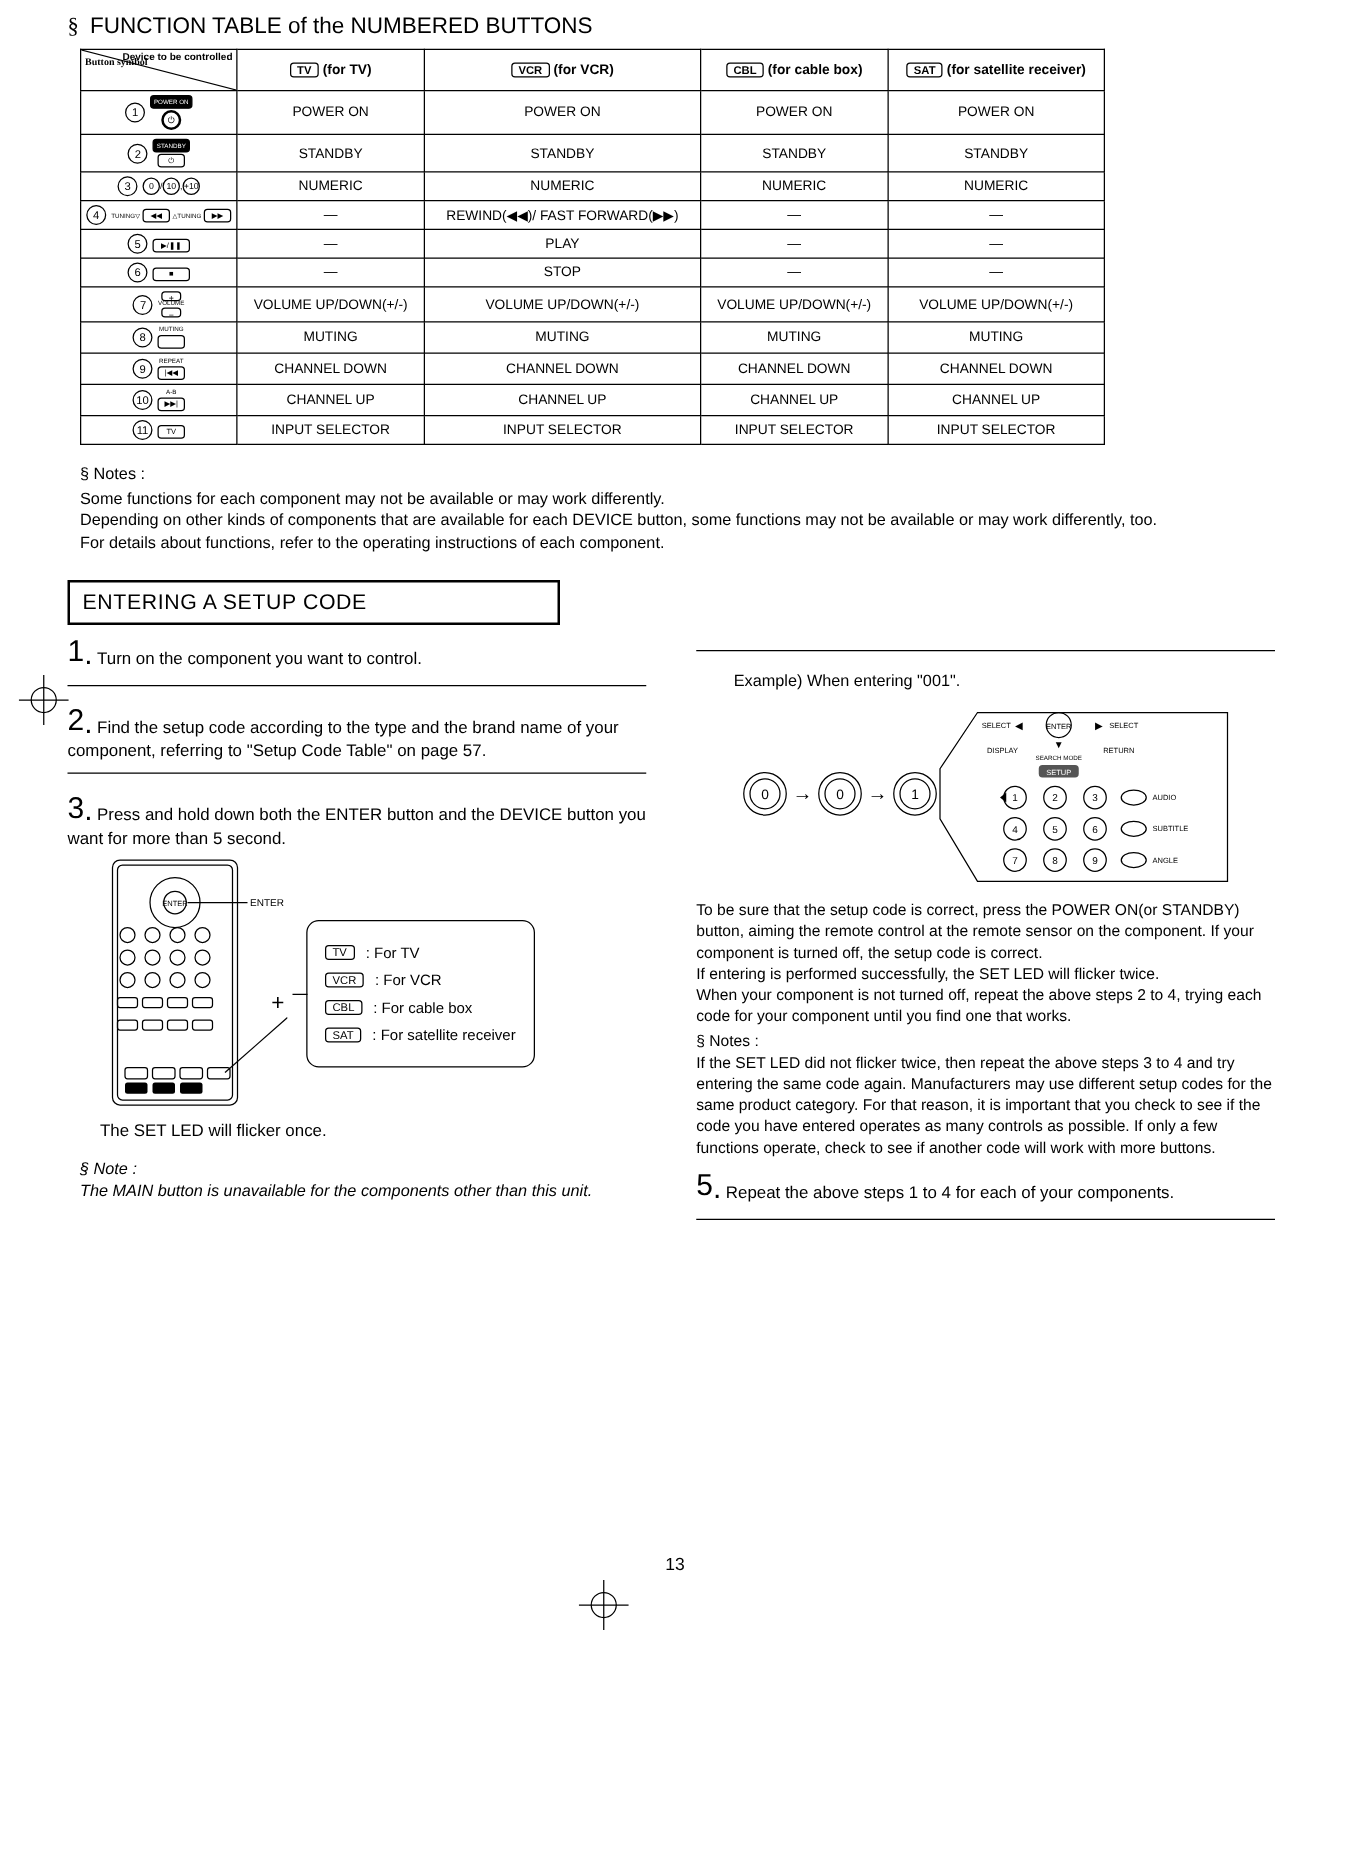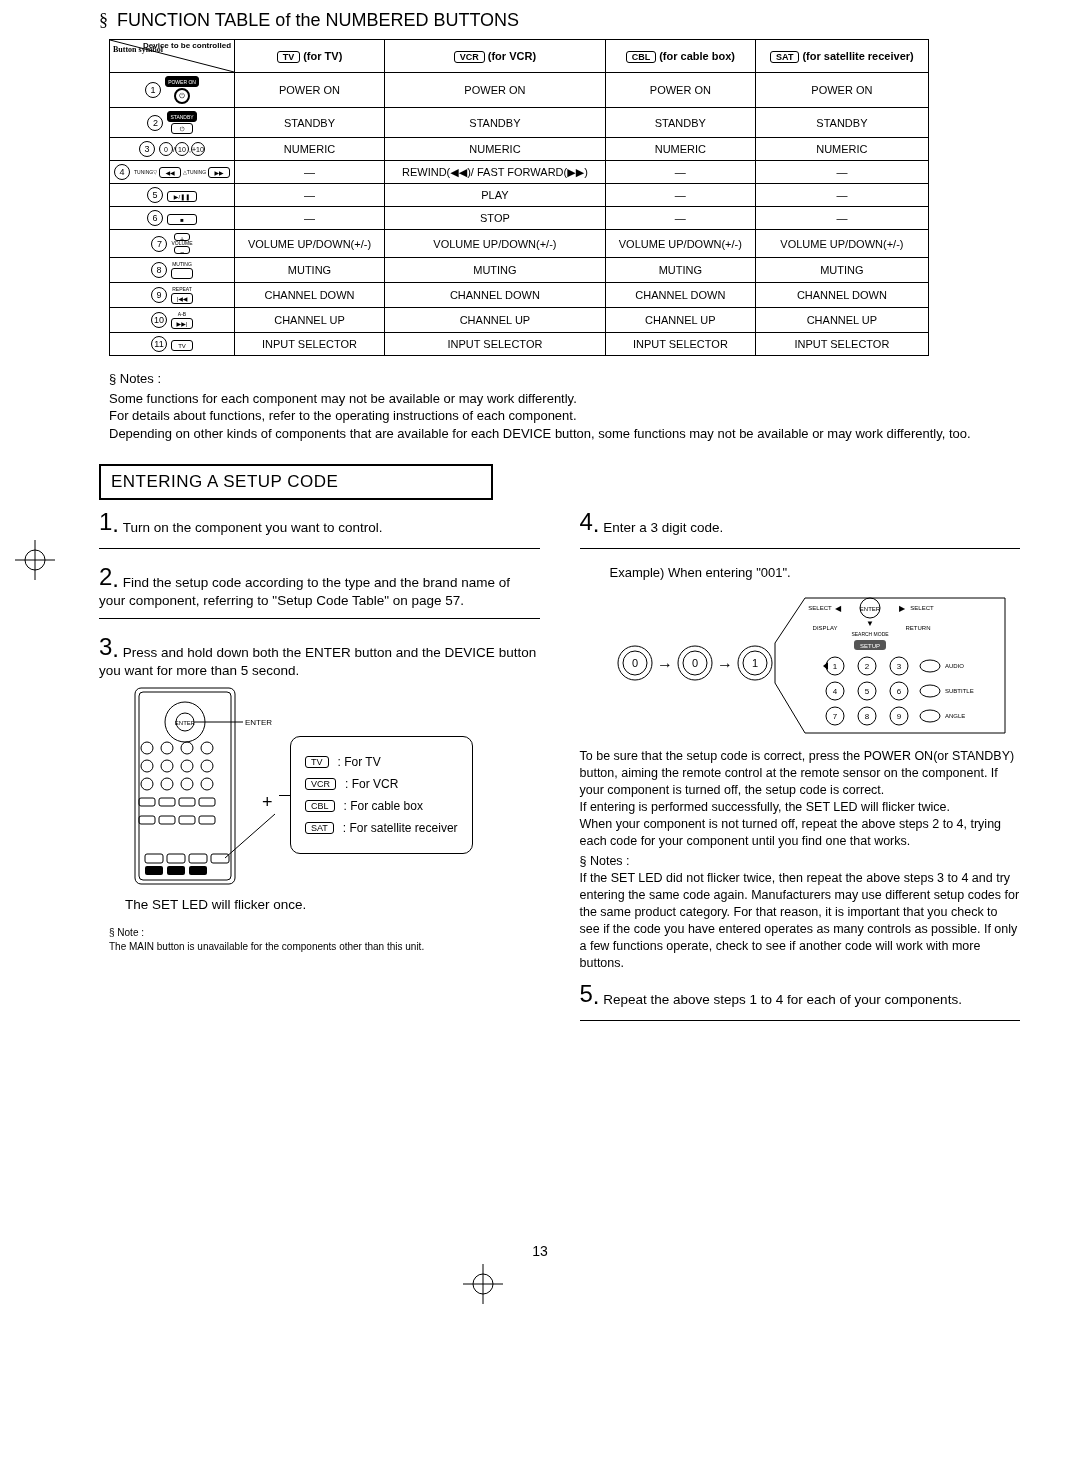--- a/index.html
+++ b/index.html
@@ -8,21 +8,21 @@
     color: #000;
     margin: 0;
     padding: 0;
     background: #fff;
   }
   .page {
     width: 1080px;
     height: 1479px;
     position: relative;
     box-sizing: border-box;
-    padding: 10px 60px 30px 99px;
+    padding: 10px 60px 30px 54px;
   }
   .crop-marks {
     position: absolute;
     left: 0;
     right: 0;
     top: 0;
     bottom: 0;
     pointer-events: none;
   }
   .crop-left {
@@ -152,21 +152,21 @@
   }
   .remote-diagram svg { display:block; }
   .dev-list {
     position: absolute;
     left: 165px;
     top: 50px;
     font-size: 12px;
   }
   .dev-list .row { margin: 8px 0; display:flex; align-items:center; gap:6px; }
   .dev-list .plus { position:absolute; left:-28px; top:56px; font-size:18px; }
-  .note-small { font-size: 10px; margin-left: 10px; line-height:1.35; }
+  .note-small { font-size: 13px; margin-left: 10px; line-height:1.35;font-style:italic; }
   .example-label { font-size: 13px; margin: 10px 0 8px 30px; }
   .keypad-diagram { margin: 4px 0 10px 30px; height: 150px; }
   .result-text { font-size: 12.5px; line-height: 1.35; margin-left: 0; }
   .pagenum {
     position: absolute;
     left: 0; right: 0;
     bottom: 220px;
     text-align: center;
     font-size: 14px;
   }
@@ -385,22 +385,22 @@
           <td>INPUT SELECTOR</td>
           <td>INPUT SELECTOR</td>
           <td>INPUT SELECTOR</td>
         </tr>
       </tbody>
   </table>
 
   <div class="notes">
     <div class="hd">§ Notes :</div>
     <div>Some functions for each component may not be available or may work differently.</div>
+    <div>Depending on other kinds of components that are available for each DEVICE button, some functions may not be available or may work differently, too.</div>
     <div>For details about functions, refer to the operating instructions of each component.</div>
-    <div>Depending on other kinds of components that are available for each DEVICE button, some functions may not be available or may work differently, too.</div>
   </div>
 
   <h2 class="box-title">ENTERING A SETUP CODE</h2>
 
 
   <div class="two-col">
 
     <div class="col left">
       <div class="step">
         <span class="num">1</span><span class="dot">.</span>
@@ -490,24 +490,20 @@
       </div>
 
       <div class="step-body">The SET LED will flicker once.</div>
       <div class="note-small" style="margin-top:12px;">
         <div>§ Note :</div>
         <div>The MAIN button is unavailable for the components other than this unit.</div>
       </div>
     </div>
 
     <div class="col right">
-      <div class="step">
-        <span class="num">4</span><span class="dot">.</span>
-        <span class="txt">Enter a 3 digit code.</span>
-      </div>
       <hr class="rule">
 
       <div class="example-label">Example) When entering "001".</div>
 
       <div class="keypad-diagram">
         <svg width="400" height="150">
 
           <g>
             <circle cx="25" cy="75" r="17" fill="none" stroke="#000"></circle>
             <circle cx="25" cy="75" r="12" fill="none" stroke="#000"></circle>

